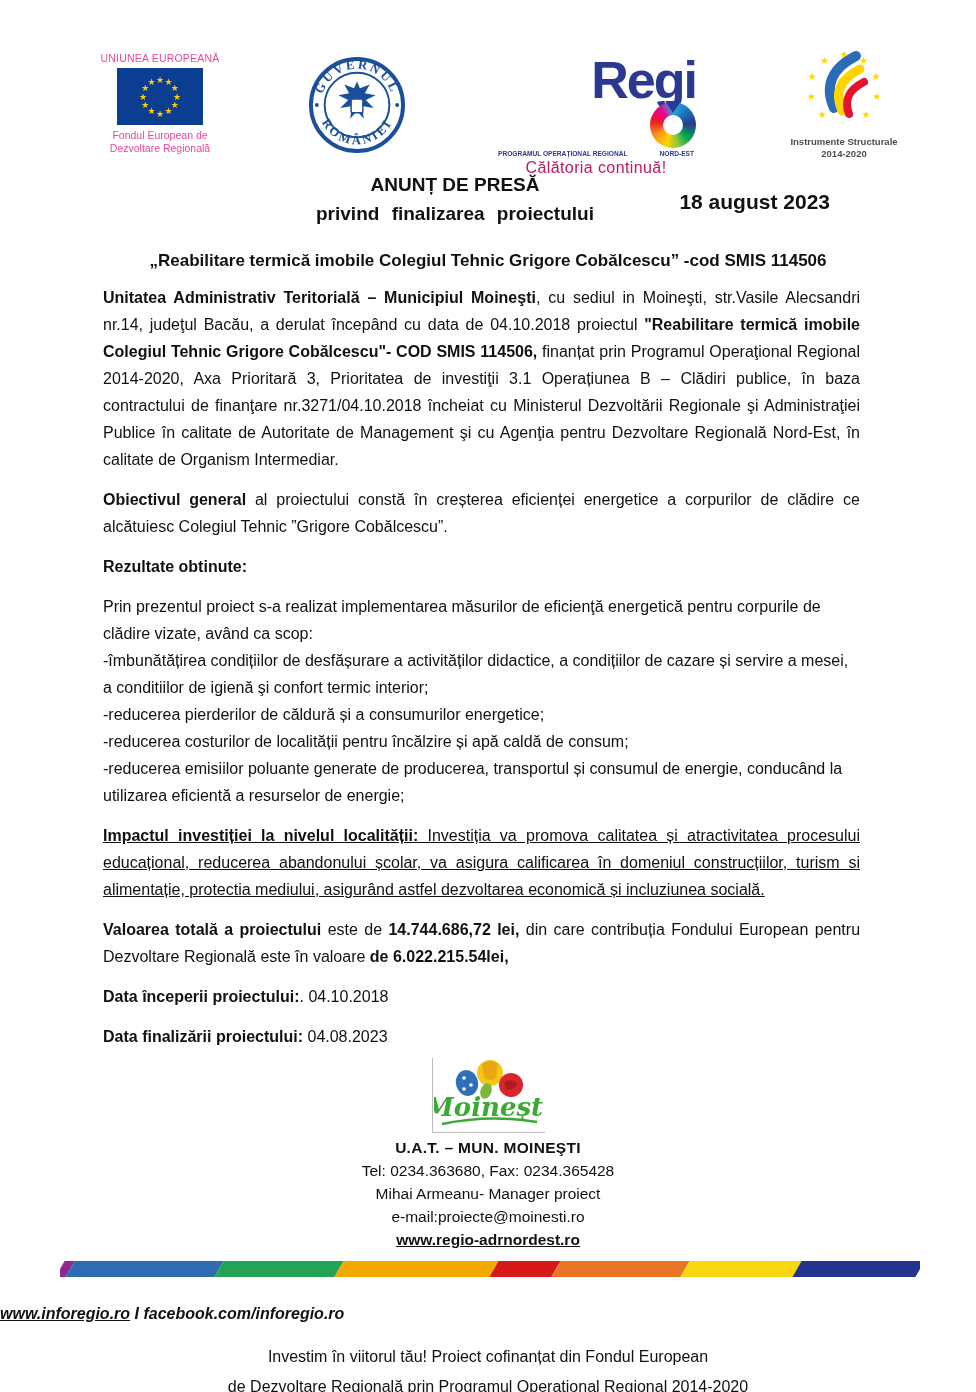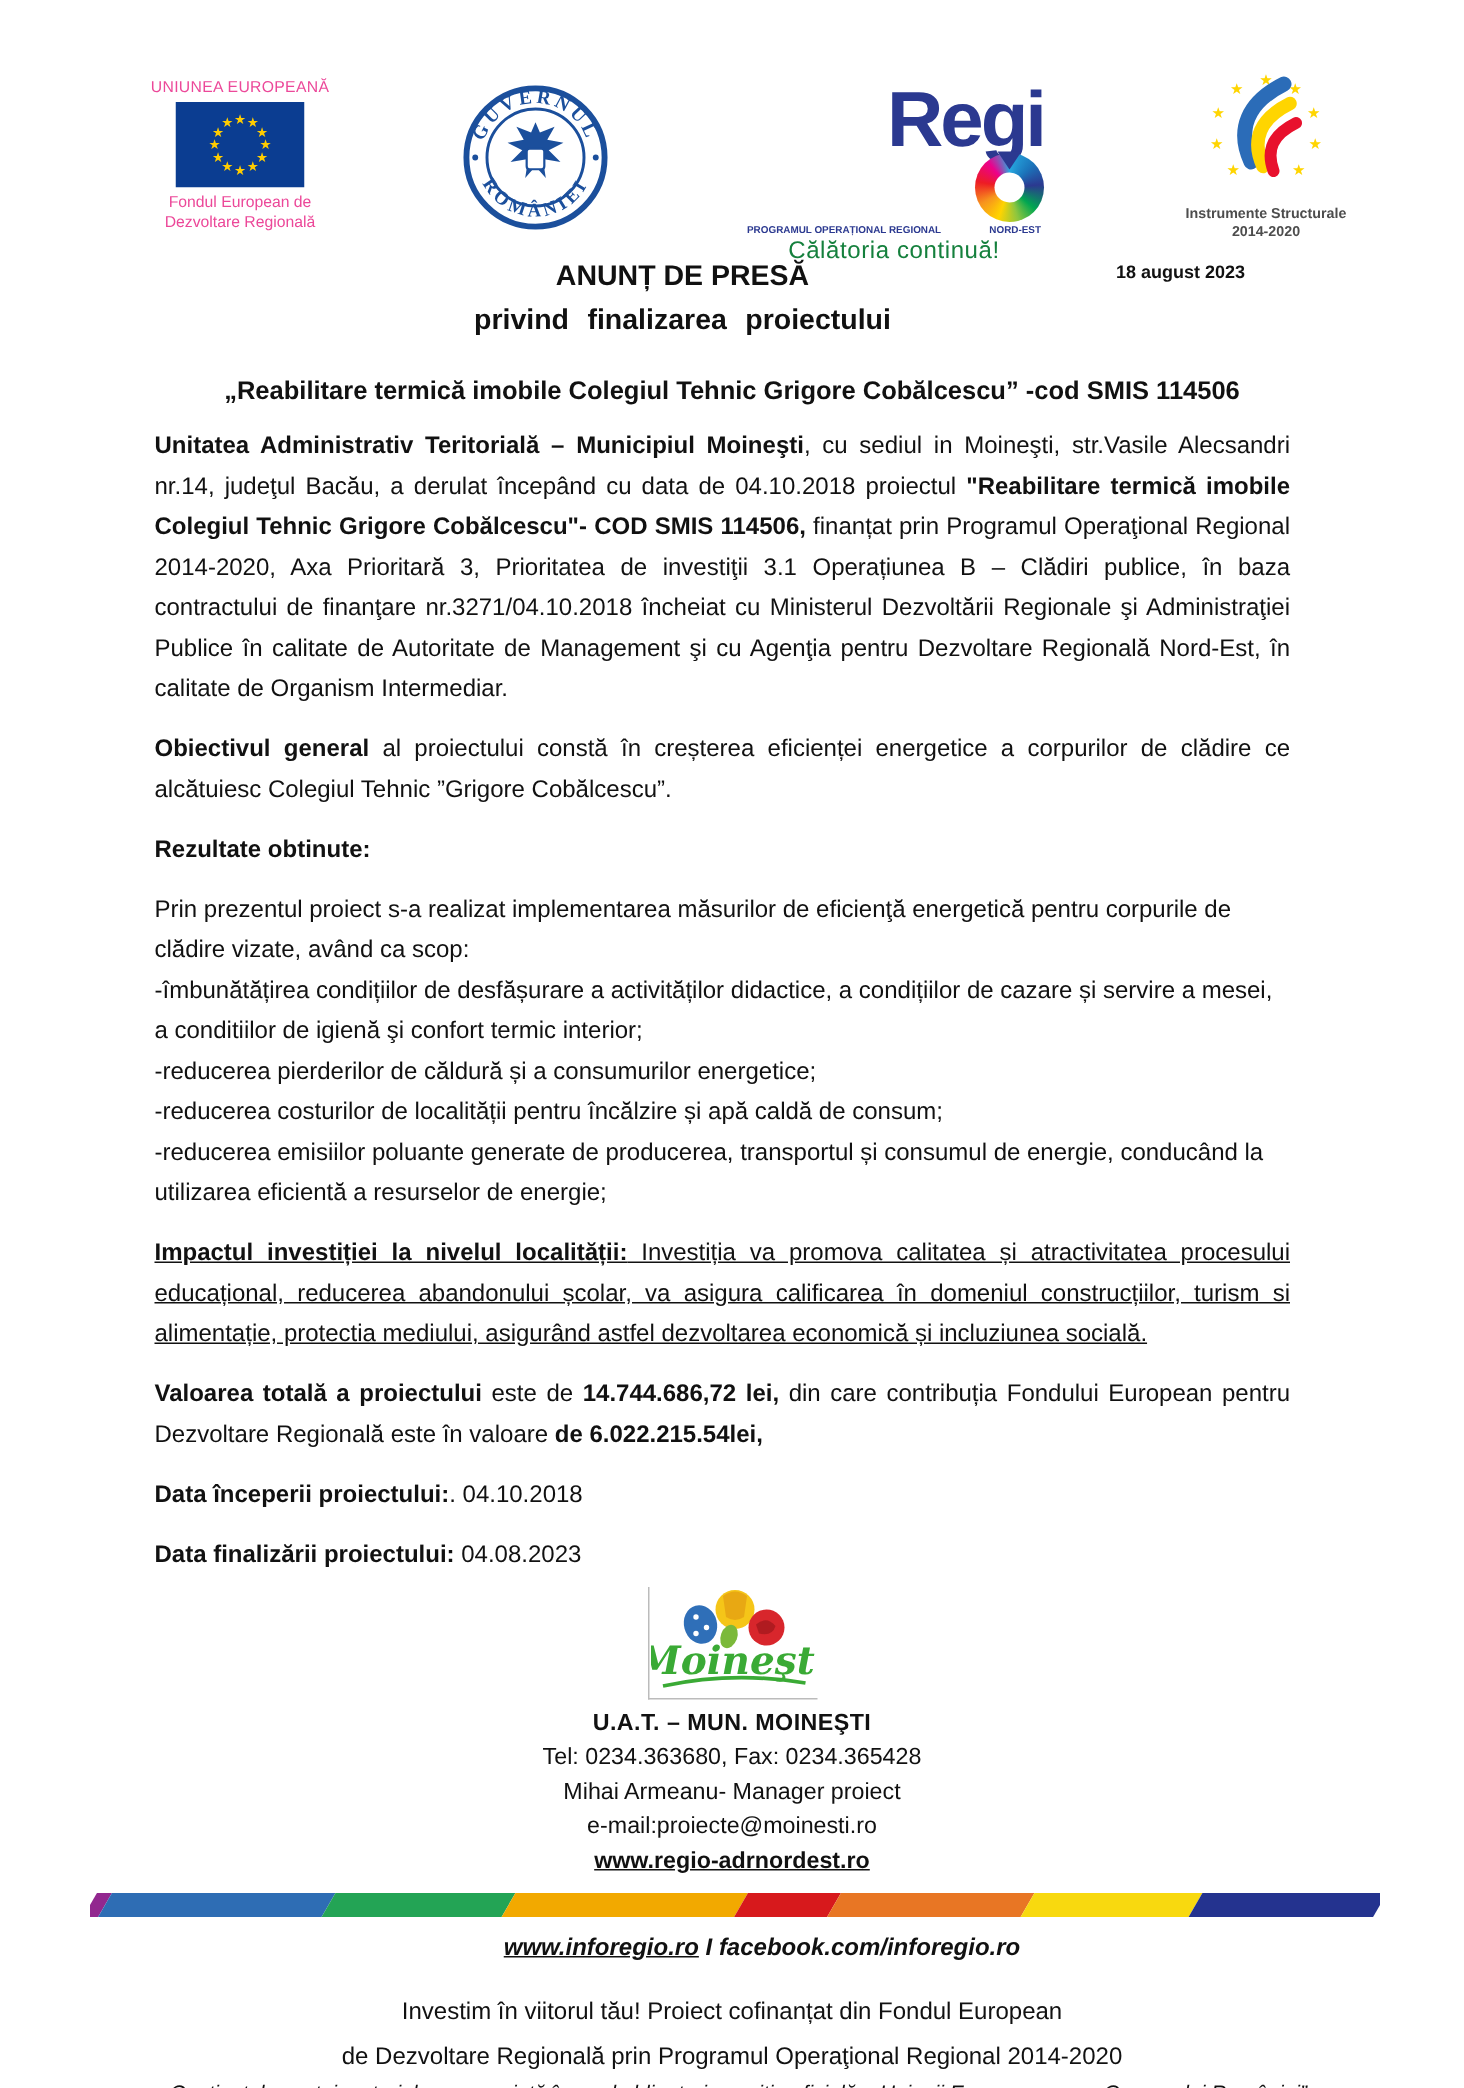--- a/index.html
+++ b/index.html
@@ -25,28 +25,28 @@
   .regio-o{position:relative;width:46px;height:46px;margin-left:2px;display:inline-block;
      border-radius:50%;
      background:conic-gradient(#27aae1 0deg,#1b75bb 45deg,#2b3990 85deg,#00a651 130deg,#8dc63f 165deg,#ffd400 200deg,#f7941d 240deg,#ed1c24 280deg,#ec008c 320deg,#27aae1 360deg);}
   .regio-o::after{content:"";position:absolute;left:13px;top:13px;width:20px;height:20px;
      border-radius:50%;background:#fff;}
   .regio-notch{position:absolute;left:50%;top:-1px;transform:translateX(-50%);
      width:0;height:0;border-left:8px solid transparent;border-right:8px solid transparent;
      border-top:12px solid #2b3990;z-index:2;}
   .regio-sub{display:flex;justify-content:space-between;color:#2b3990;font-weight:bold;
      font-size:6.6px;margin-top:2px;padding:0 2px;}
-  .regio-tag{color:#15803d;font-size:16px;text-align:center;margin-top:2px;letter-spacing:.4px;}
+  .regio-tag{color:#be185d;font-size:16px;text-align:center;margin-top:2px;letter-spacing:.4px;}
   .logo-is{width:120px;text-align:center;color:#4d4d4d;margin-top:-6px;}
   .is-text{font-size:9.5px;font-weight:bold;line-height:12px;}
 
   
   .titleblock{position:relative;margin-top:10px;padding:0 96px 0 100px;text-align:center;}
   .title-line1{font-size:19px;font-weight:bold;padding-right:70px;}
-  .title-date{position:absolute;right:146px;top:0;font-size:12px;font-weight:bold;}
+  .title-date{position:absolute;right:146px;top:16px;font-size:21px;font-weight:bold;}
   .title-line2{font-size:19px;font-weight:bold;margin-top:7px;word-spacing:7px;padding-right:70px;}
   .project-title{margin-top:26px;text-align:center;font-size:17px;font-weight:bold;
      white-space:nowrap;padding:0 60px;}
 
   
   .bodycol{padding:0 116px 0 103px;font-size:16px;line-height:27px;}
   p.para{margin:13px 0 0 0;}
   .just{text-align:justify;}
   .results{margin-top:13px;}
   .results div{text-align:left;}
@@ -58,21 +58,21 @@
   .moinesti{display:inline-block;position:relative;width:112px;height:74px;
      border-left:1px solid #bbb;border-bottom:1px solid #bbb;margin-bottom:2px;}
   .c-org{font-weight:bold;letter-spacing:.3px;}
   .c-site{font-weight:bold;text-decoration:underline;}
 
   
   .rainbow{height:16px;margin:10px 56px 0 60px;display:flex;overflow:hidden;}
   .rb-seg{height:100%;transform:skewX(-30deg);}
 
   
-  .f-links{margin-top:12px;text-align:center;font-size:16px;font-style:italic;padding-left:40px;}
+  .f-links{margin-top:28px;text-align:left;font-size:16px;font-style:italic;}
   .f-line{margin-top:6px;text-align:center;font-size:16px;line-height:24px;}
   .f-line.first{margin-top:22px;}
   .f-disc{margin-top:3px;text-align:center;font-size:14px;font-style:italic;white-space:nowrap;}
 </style>
 </head>
 <body>
 
 <div class="page">
 
   <header class="logos">

